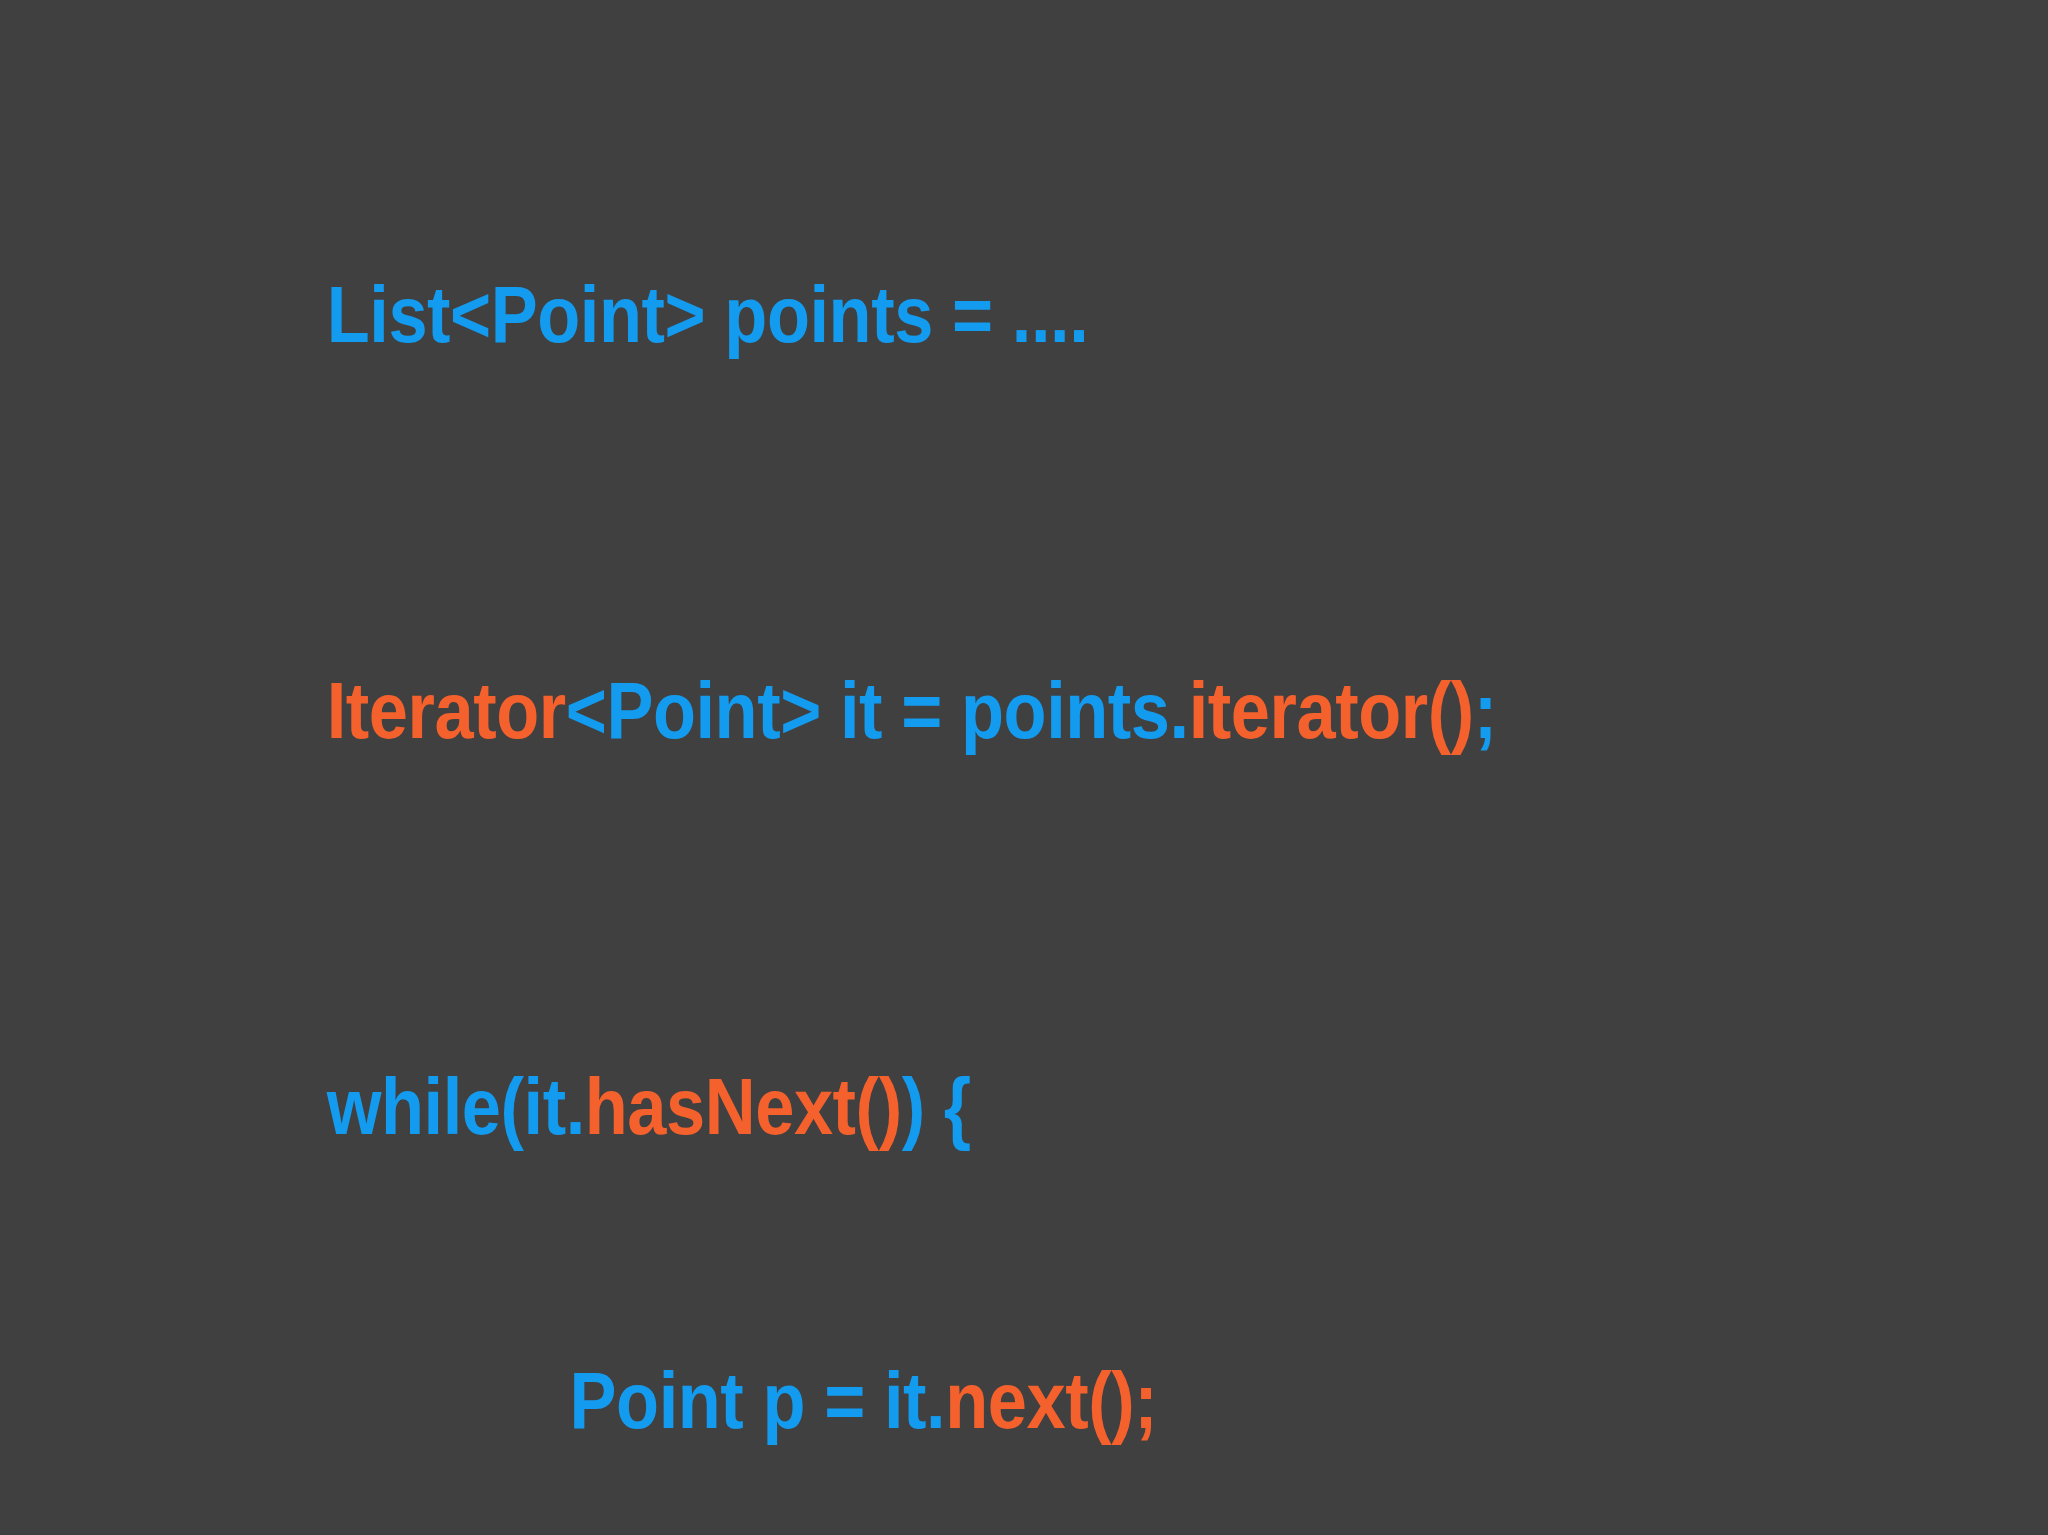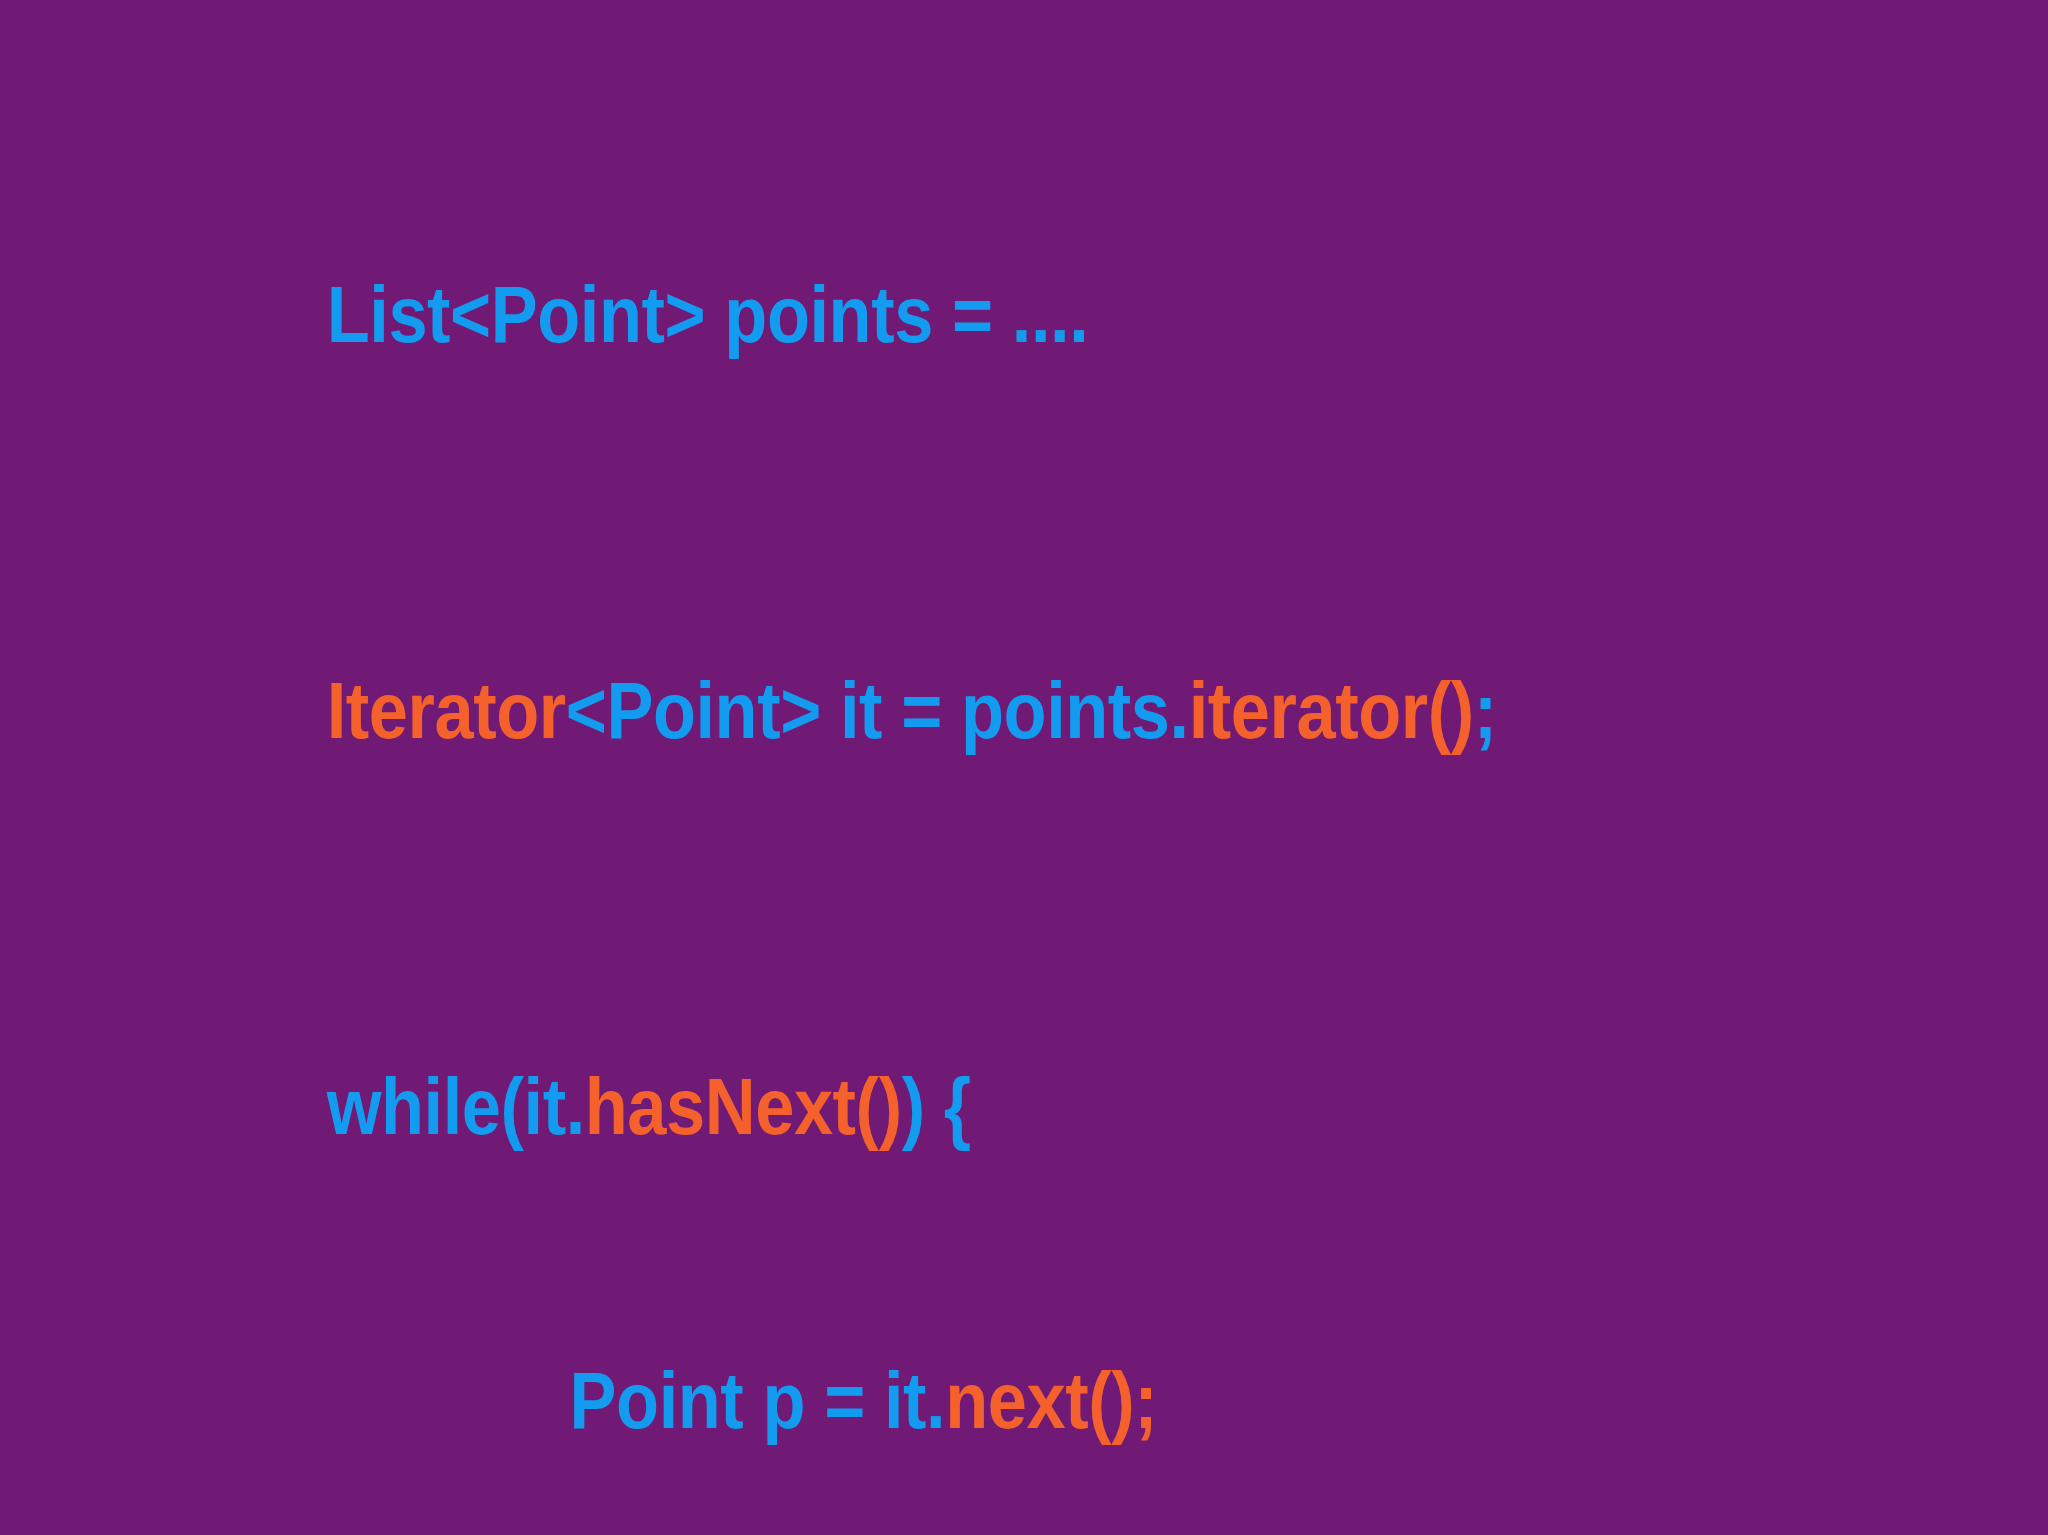--- a/index.html
+++ b/index.html
@@ -11,21 +11,21 @@
     height: 1535px;
     background: #ffffff;
     font-family: "Liberation Sans", "DejaVu Sans", sans-serif;
     overflow: hidden;
   }
 
   #slide {
     position: relative;
     width: 2048px;
     height: 1535px;
-    background: #701a75;
+    background: #404040;
   }
 
   #code-block {
     position: absolute;
     left: 212px;
     top: 168px;
     width: 1800px;
   }
 
   .code-line {

